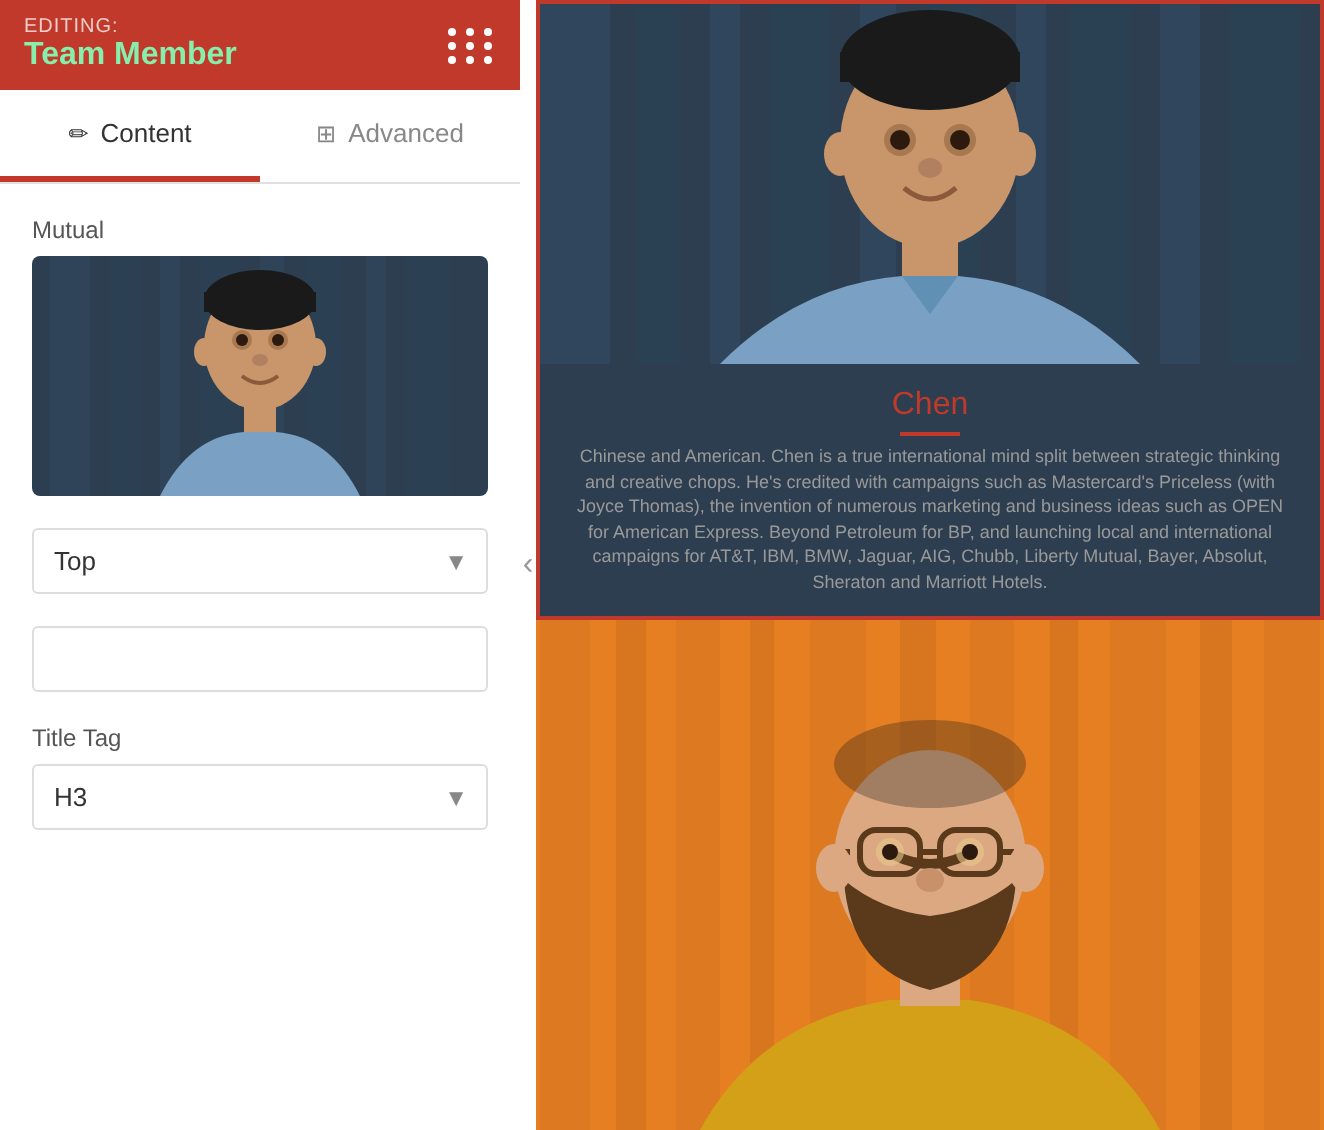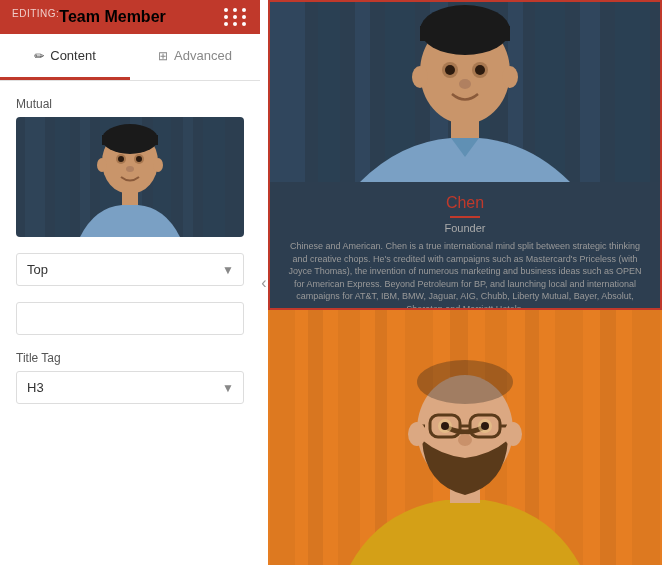--- a/index.html
+++ b/index.html
@@ -26,30 +26,30 @@
     
     .editor-header {
       background: #c0392b;
       padding: 8px 12px;
       display: flex;
       justify-content: space-between;
       align-items: center;
     }
     .editor-header-text {
       display: flex;
-      flex-direction: row;
+      flex-direction: column;
     }
     .editing-label {
       color: rgba(255,255,255,0.75);
       font-size: 10px;
       text-transform: uppercase;
       letter-spacing: 0.5px;
     }
     .widget-name {
-      color: #000000;
+      color: #86efac;
       font-size: 16px;
       font-weight: 600;
     }
     .grid-icon {
       color: #fff;
       font-size: 16px;
       display: grid;
       grid-template-columns: repeat(3, 6px);
       gap: 3px;
     }
@@ -455,21 +455,20 @@
           <rect x="181" y="118" width="28" height="25" fill="#c9956a"></rect>
 
           <path d="M90 180 Q130 140 181 136 L209 136 Q260 140 300 180 Z" fill="#7aa0c4"></path>
 
           <path d="M181 136 L195 155 L209 136" fill="#6090b4"></path>
         </svg>
       </div>
       <div class="profile-info">
         <div class="profile-name">Chen</div>
         <div class="profile-divider"></div>
-        <div class="profile-title">Founder</div>
         <div class="profile-bio">
           Chinese and American. Chen is a true international mind split between strategic thinking and creative chops. He's credited with campaigns such as Mastercard's Priceless (with Joyce Thomas), the invention of numerous marketing and business ideas such as OPEN for American Express. Beyond Petroleum for BP, and launching local and international campaigns for AT&amp;T, IBM, BMW, Jaguar, AIG, Chubb, Liberty Mutual, Bayer, Absolut, Sheraton and Marriott Hotels.
         </div>
 
       </div>
     </div>
   </div>
 
   <div class="second-card">
     <svg width="100%" height="100%" viewBox="0 0 390 255" preserveAspectRatio="xMidYMax meet">

